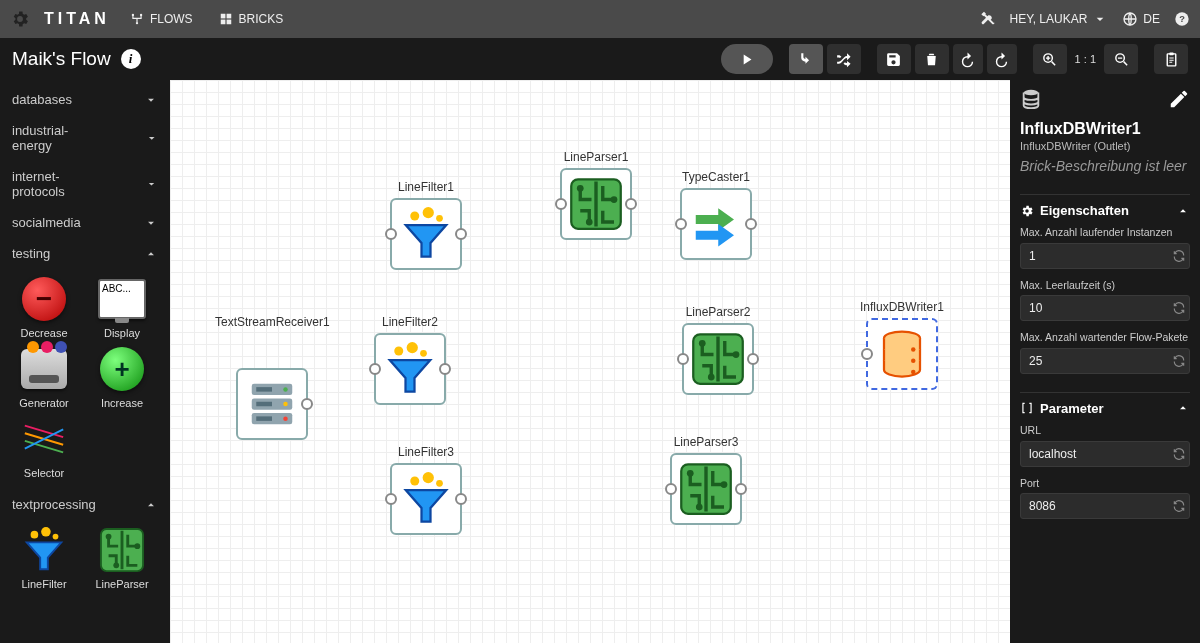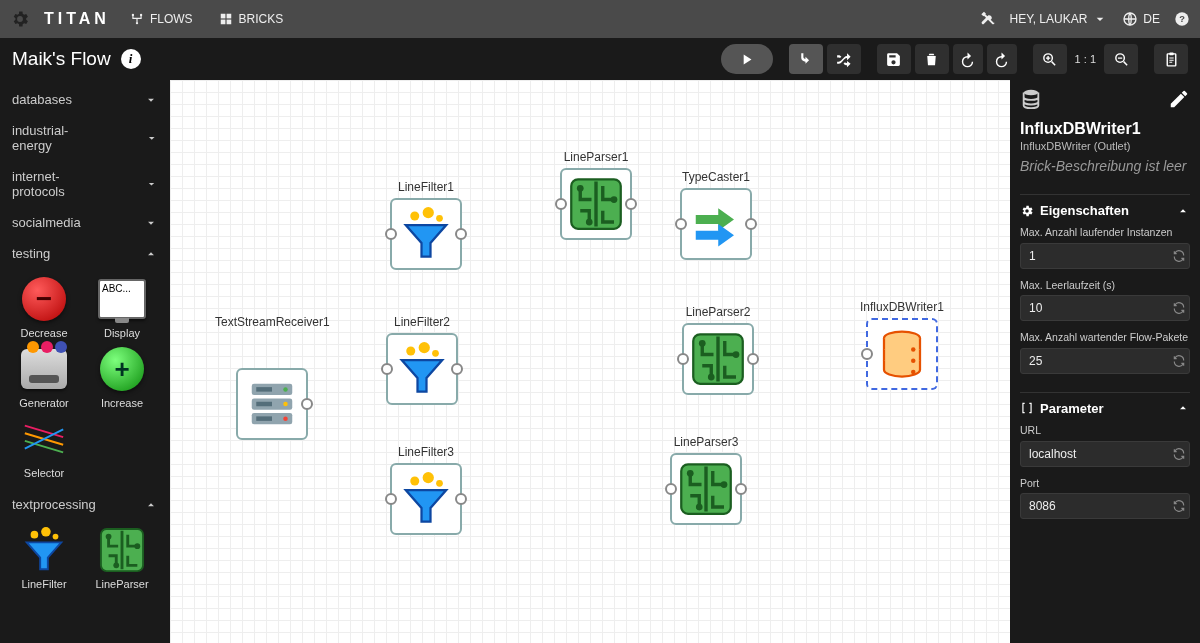--- a/index.html
+++ b/index.html
@@ -343,21 +343,21 @@
             <div class="port l"></div>
             <svg width="54" height="54" viewBox="0 0 48 48">
               <circle cx="14" cy="8" r="4" fill="#ffc107"></circle>
               <circle cx="26" cy="5" r="5" fill="#ffc107"></circle>
               <circle cx="36" cy="10" r="3" fill="#ffc107"></circle>
               <path d="M6 16 H42 L28 32 V44 H20 V32 Z" fill="#2196f3" stroke="#0d47a1" stroke-width="2"></path>
             </svg>
             <div class="port r"></div>
           </div>
         </div>
-        <div class="node" style="left: 216px; top: 235px;">
+        <div class="node" style="left: 204px; top: 235px;">
           <div class="title">LineFilter2</div>
           <div class="body">
             <div class="port l"></div>
             <svg width="54" height="54" viewBox="0 0 48 48">
               <circle cx="14" cy="8" r="4" fill="#ffc107"></circle>
               <circle cx="26" cy="5" r="5" fill="#ffc107"></circle>
               <circle cx="36" cy="10" r="3" fill="#ffc107"></circle>
               <path d="M6 16 H42 L28 32 V44 H20 V32 Z" fill="#2196f3" stroke="#0d47a1" stroke-width="2"></path>
             </svg>
             <div class="port r"></div>

